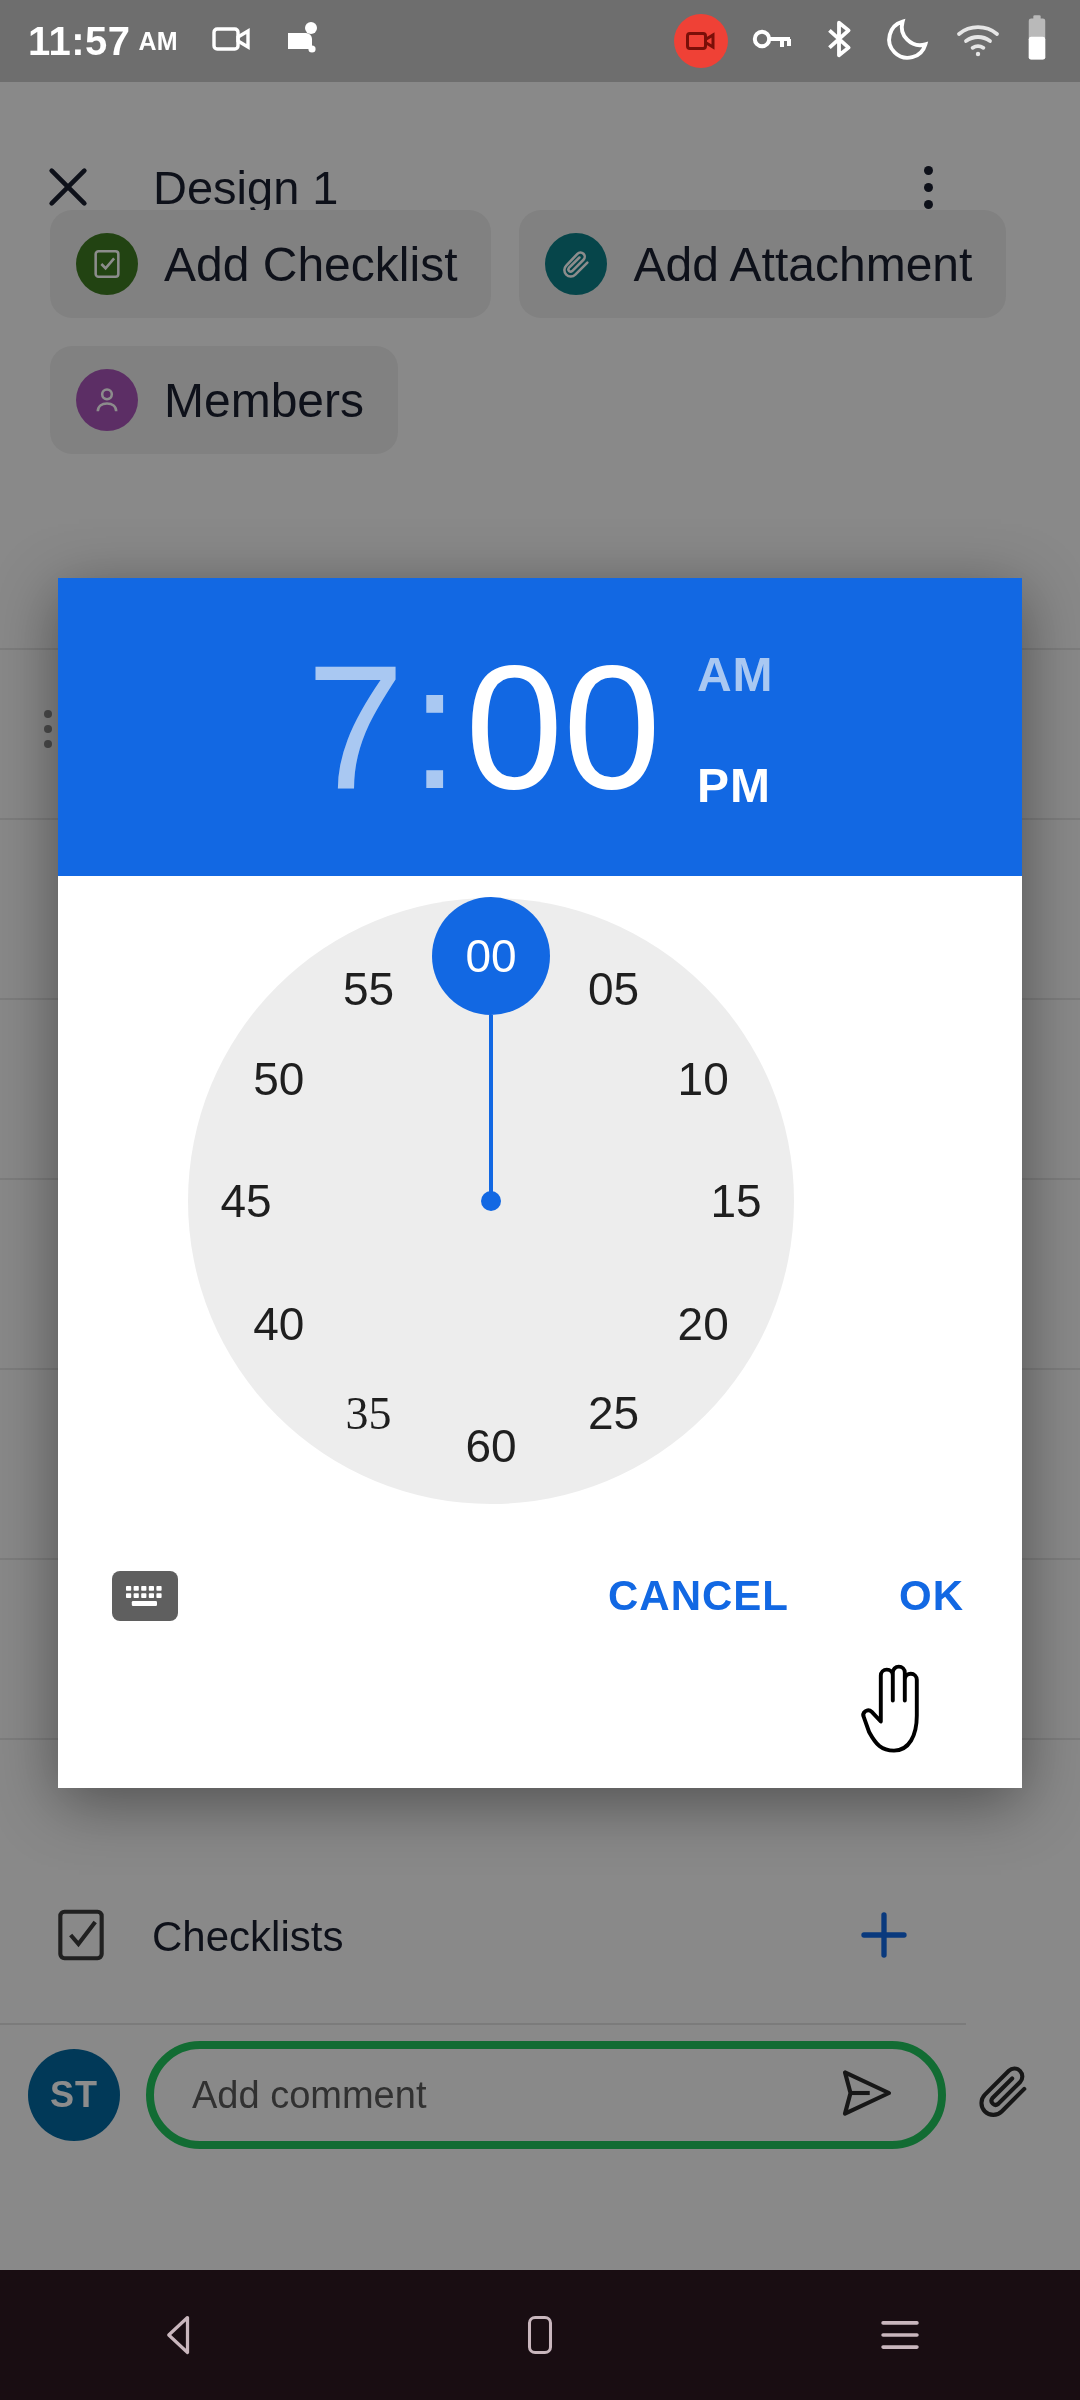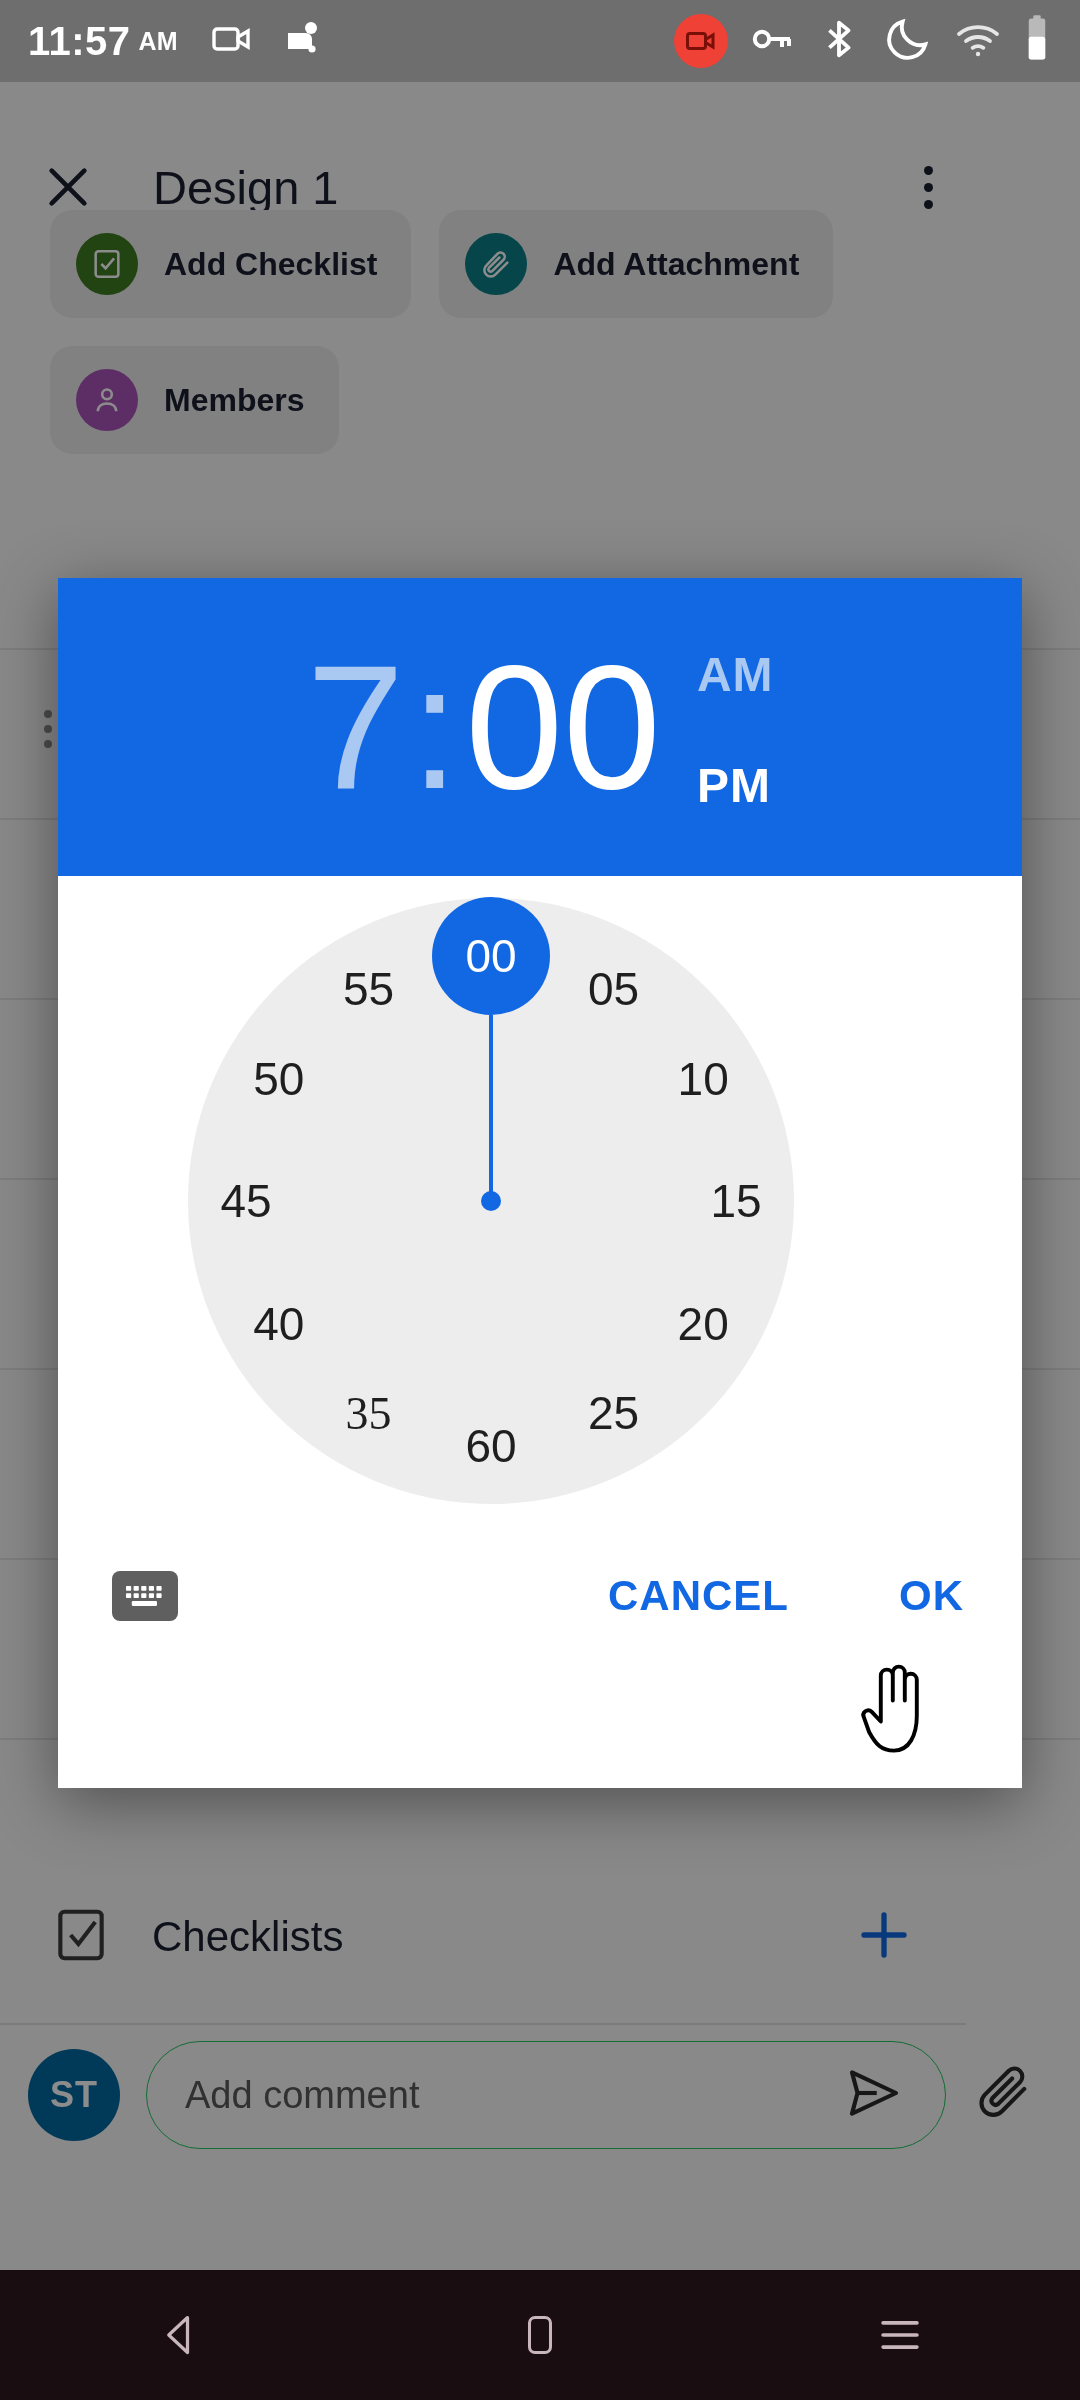--- a/index.html
+++ b/index.html
@@ -70,21 +70,21 @@
   }
   .chip {
     display: flex; align-items: center; gap: 26px;
     background: #ebebeb; border-radius: 22px;
     height: 108px; padding: 0 34px 0 26px;
   }
   .chip-ic {
     width: 62px; height: 62px; border-radius: 50%;
     display:flex; align-items:center; justify-content:center; flex: none;
   }
-  .chip-label { font-size: 32px; color: #1b2030; font-weight: 700; white-space: nowrap; }
+  .chip-label { font-size: 48px; color: #1b2030; font-weight: 400; white-space: nowrap; }
 
   
   .bg-row {
     position: absolute; left: 0; width: 1080px;
     border-top: 2px solid #e3e3e3;
   }
   .bg-drag { position:absolute; left: 44px; display:flex; flex-direction:column; gap:7px; }
   .bg-drag i { display:block; width:8px; height:8px; border-radius:50%; background:#8a8a8a; }
 
   
@@ -107,21 +107,21 @@
   .cs-head-actions { margin-left:auto; display:flex; align-items:center; gap: 52px; }
 
   .comment-row { display:flex; align-items:center; padding: 0 28px; height: 130px; gap: 26px; }
   .avatar {
     width: 92px; height: 92px; border-radius: 50%; background:#0369a1;
     display:flex; align-items:center; justify-content:center;
     color:#fff; font-size: 36px; font-weight: 700; letter-spacing: 1px;
     flex: none;
   }
   .comment-field {
-    flex: 1; height: 108px; border: 1px solid #22c55e; border-radius: 54px;
+    flex: 1; height: 108px; border: 8px solid #22c55e; border-radius: 54px;
     display:flex; align-items:center; padding: 16px 38px; gap: 12px;
   }
   .comment-ph { font-size: 38px; color:#5a5a5a; flex:1; }
 
   
   .navbar {
     position: absolute; bottom: 0; left: 0; width: 1080px; height: 130px;
     background: #190d12; display:flex; align-items:center; justify-content:space-around;
     z-index: 60;
   }

